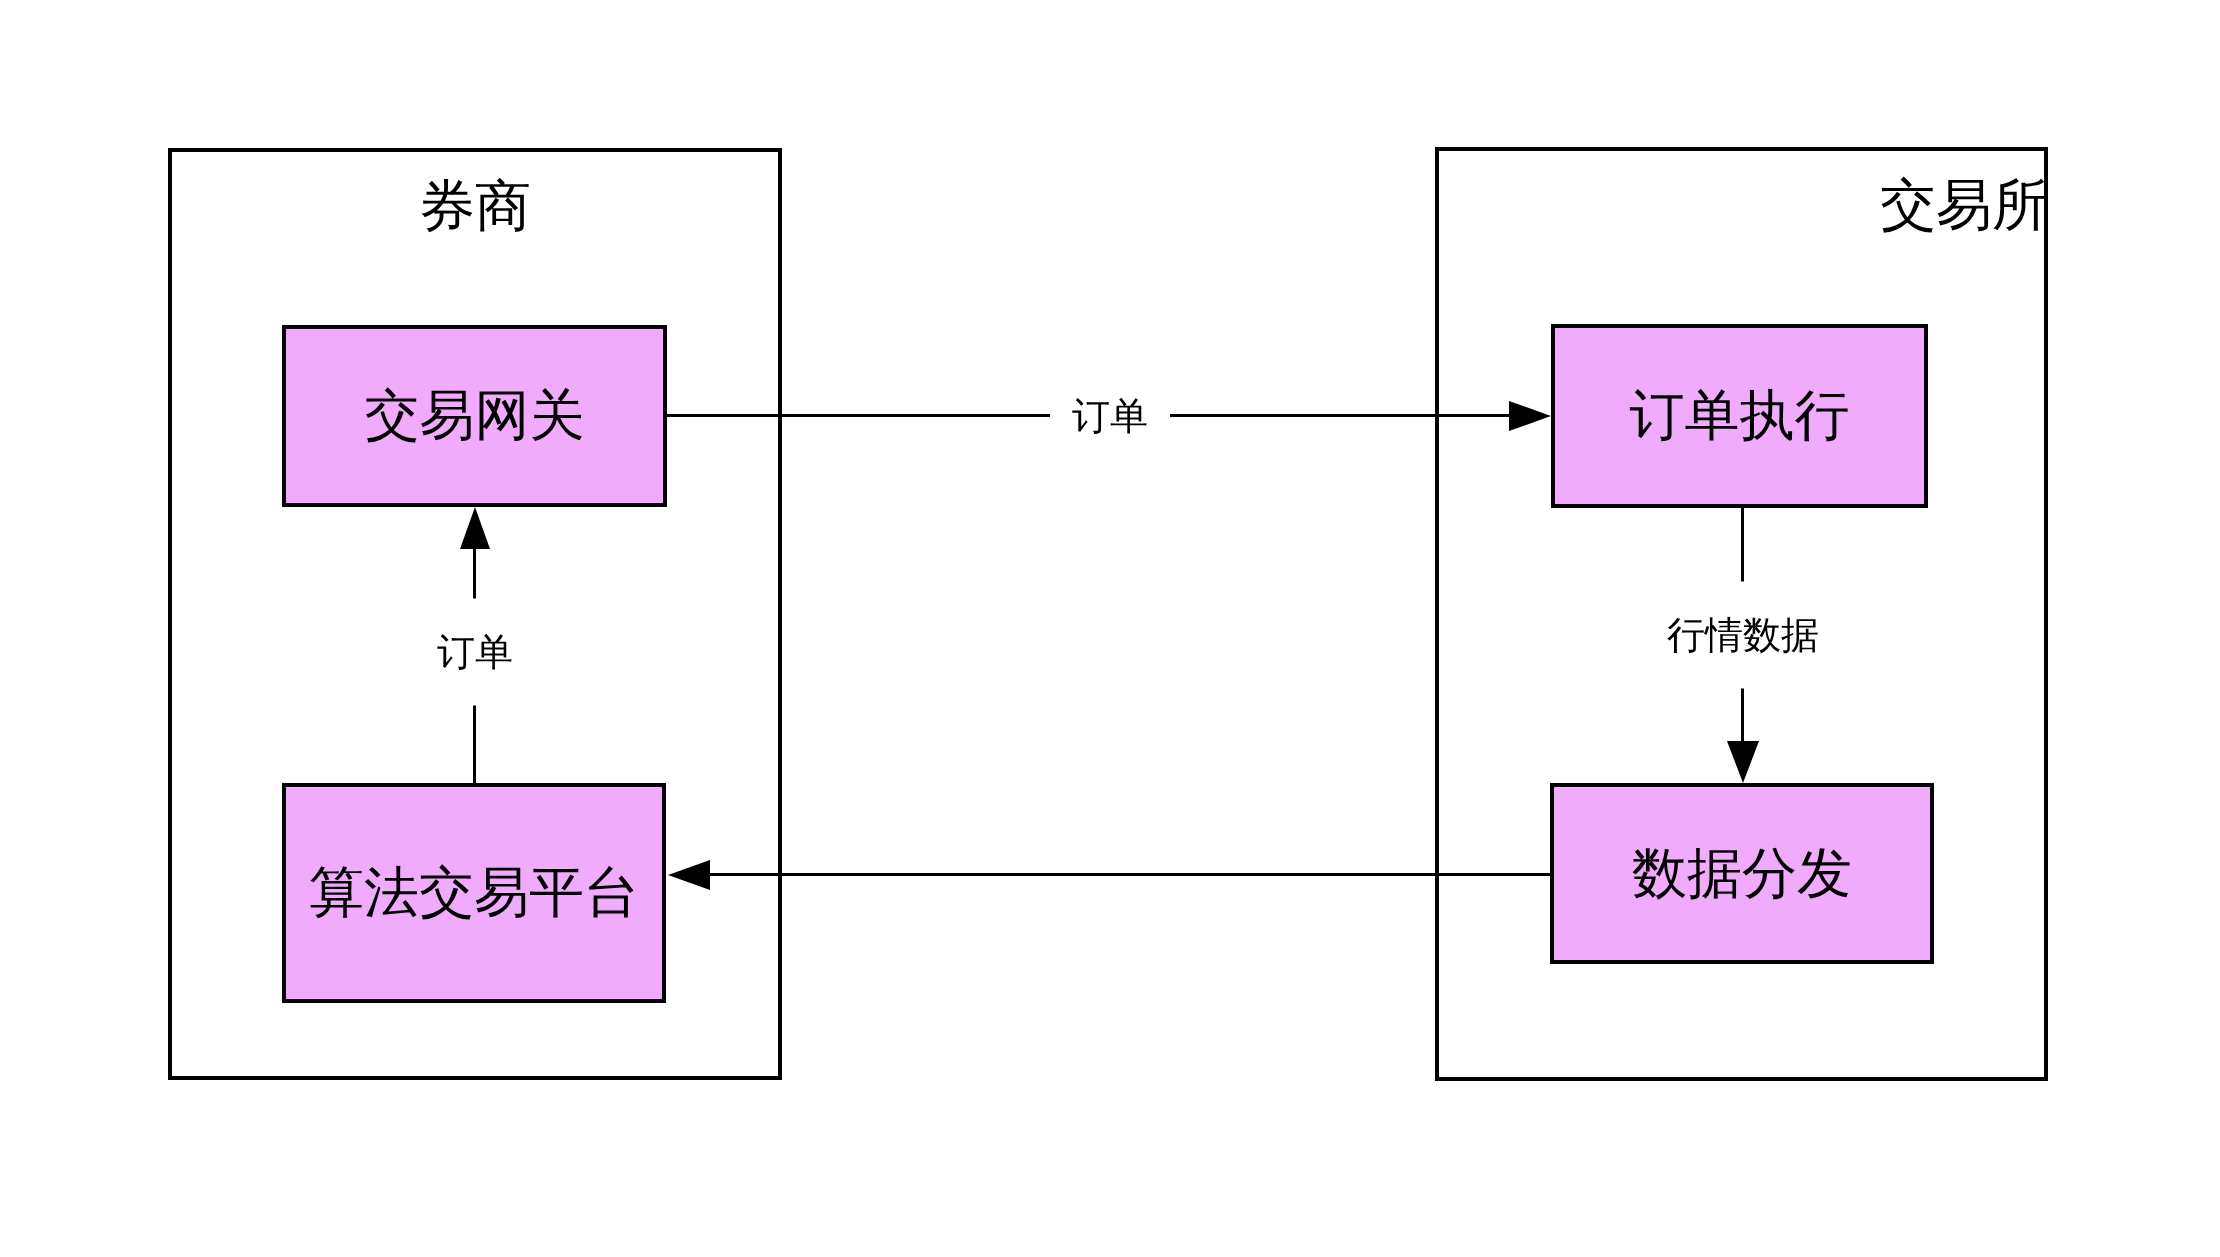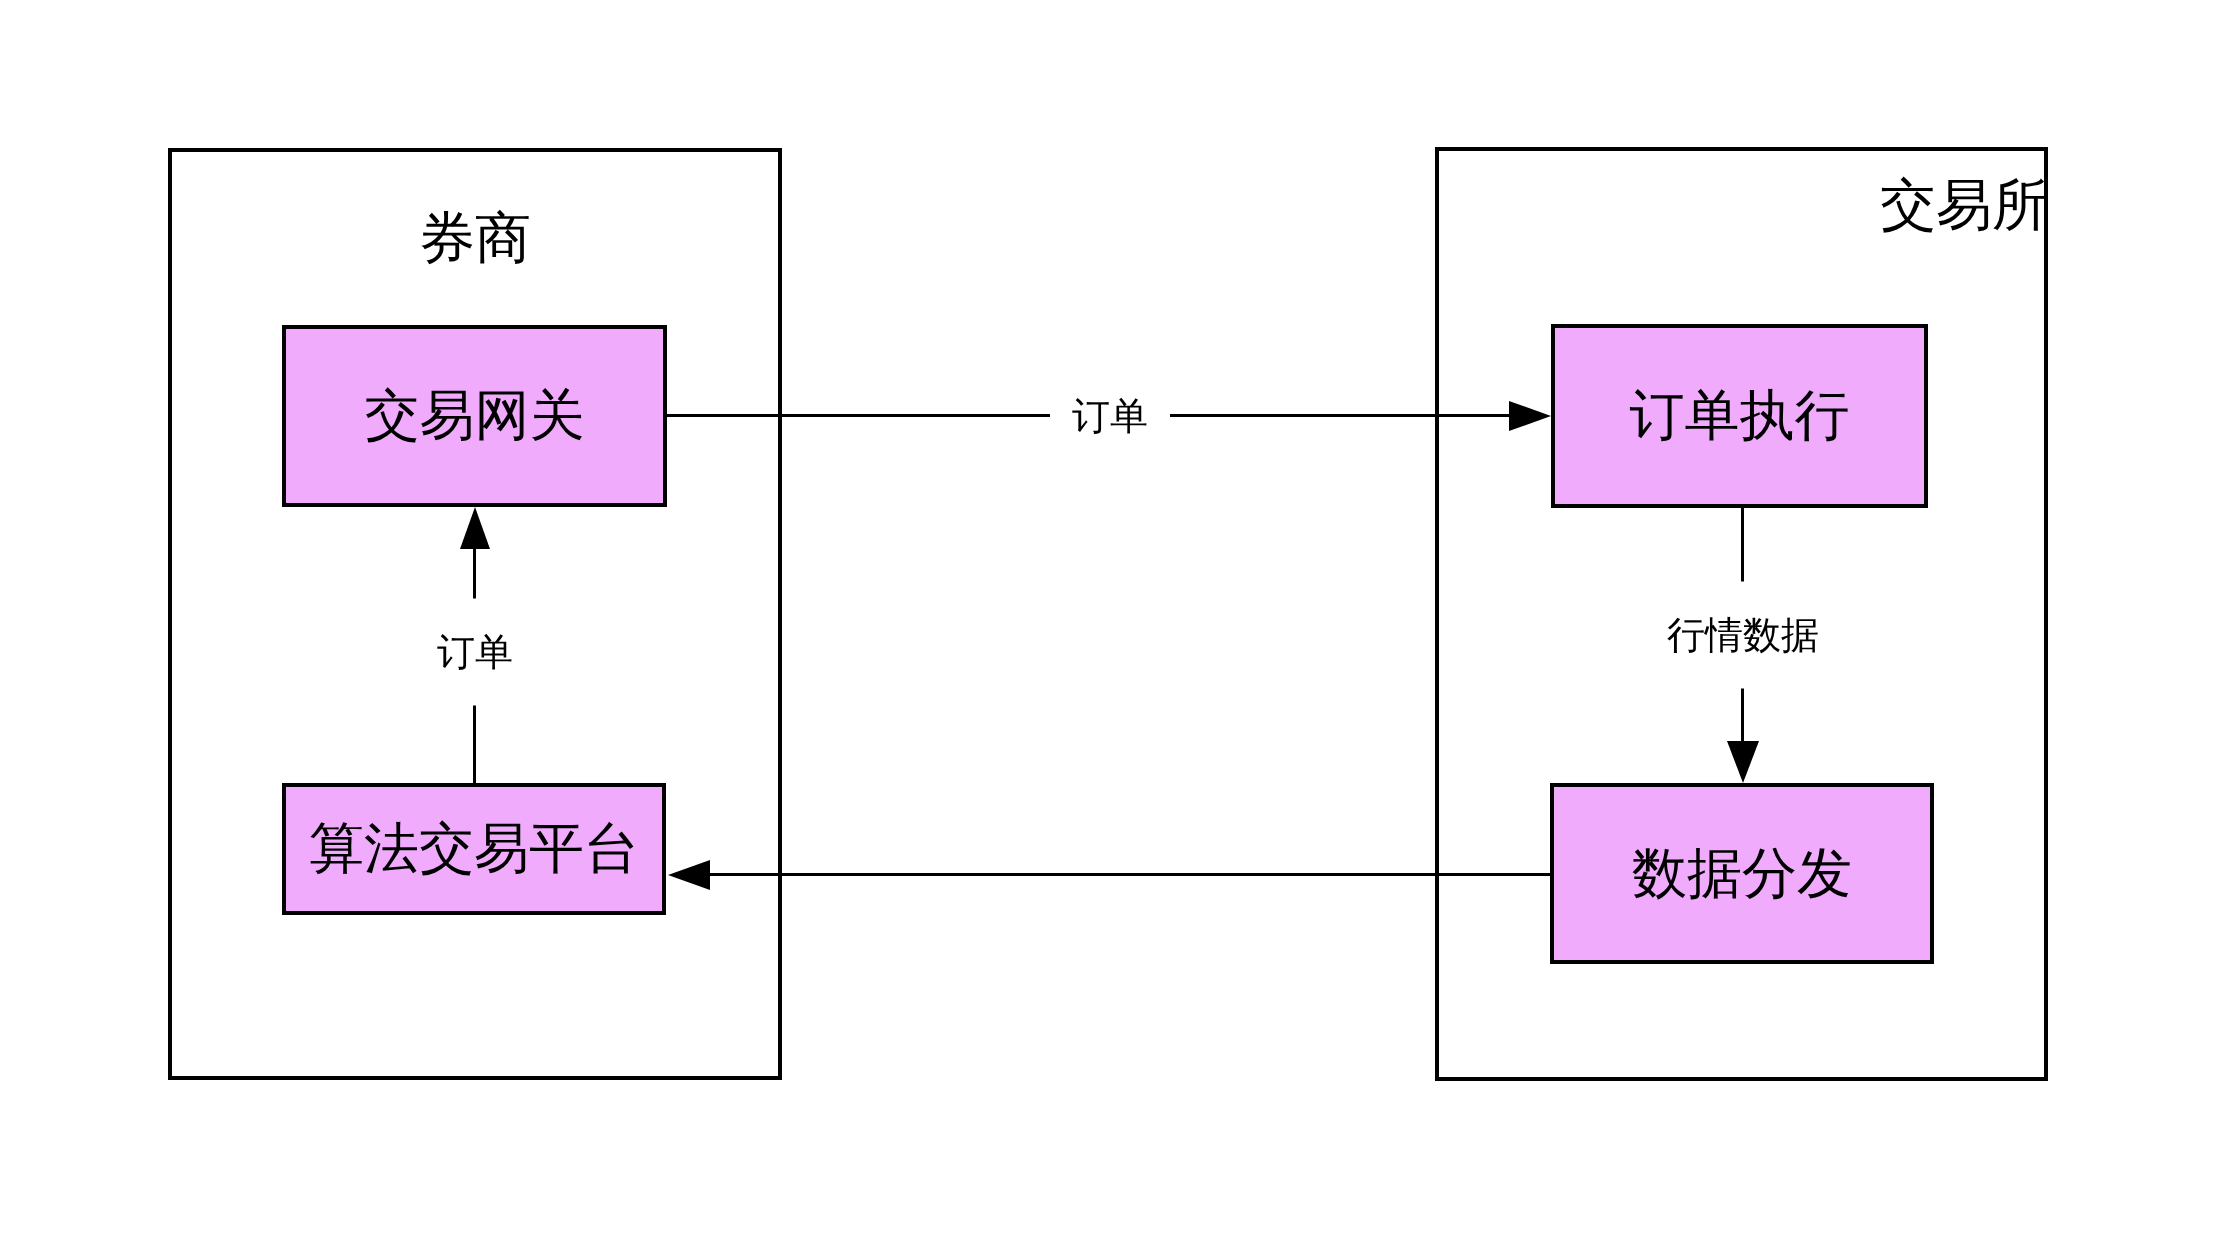--- a/index.html
+++ b/index.html
@@ -90,30 +90,30 @@
   }
   .edge-label.h-pad { padding: 10px 22px; }
   .edge-label.v-pad { padding: 28px 14px; }
 </style>
 </head>
 <body>
 
 <div id="canvas">
 
   <div class="group-box" style="left:168px; top:148px; width:614px; height:932px;"></div>
-  <div class="group-title" style="left:168px; top:174px; width:614px;margin-top:32px;">券商</div>
+  <div class="group-title" style="left:168px; top:174px; width:614px;">券商</div>
 
   <div class="group-box" style="left:1435px; top:147px; width:613px; height:934px;"></div>
   <div class="group-title" style="left:1435px; top:173px; width:613px;text-align:right;">交易所</div>
 
   <div class="node" style="left:282px; top:325px; width:385px; height:182px;">
     <span class="node-label">交易网关</span>
   </div>
 
-  <div class="node" style="left:282px; top:783px; width:384px; height:132px;">
+  <div class="node" style="left:282px; top:783px; width:384px; height:220px;">
     <span class="node-label">算法交易平台</span>
   </div>
 
   <div class="node" style="left:1551px; top:324px; width:377px; height:184px;">
     <span class="node-label">订单执行</span>
   </div>
 
   <div class="node" style="left:1550px; top:783px; width:384px; height:181px;">
     <span class="node-label">数据分发</span>
   </div>

